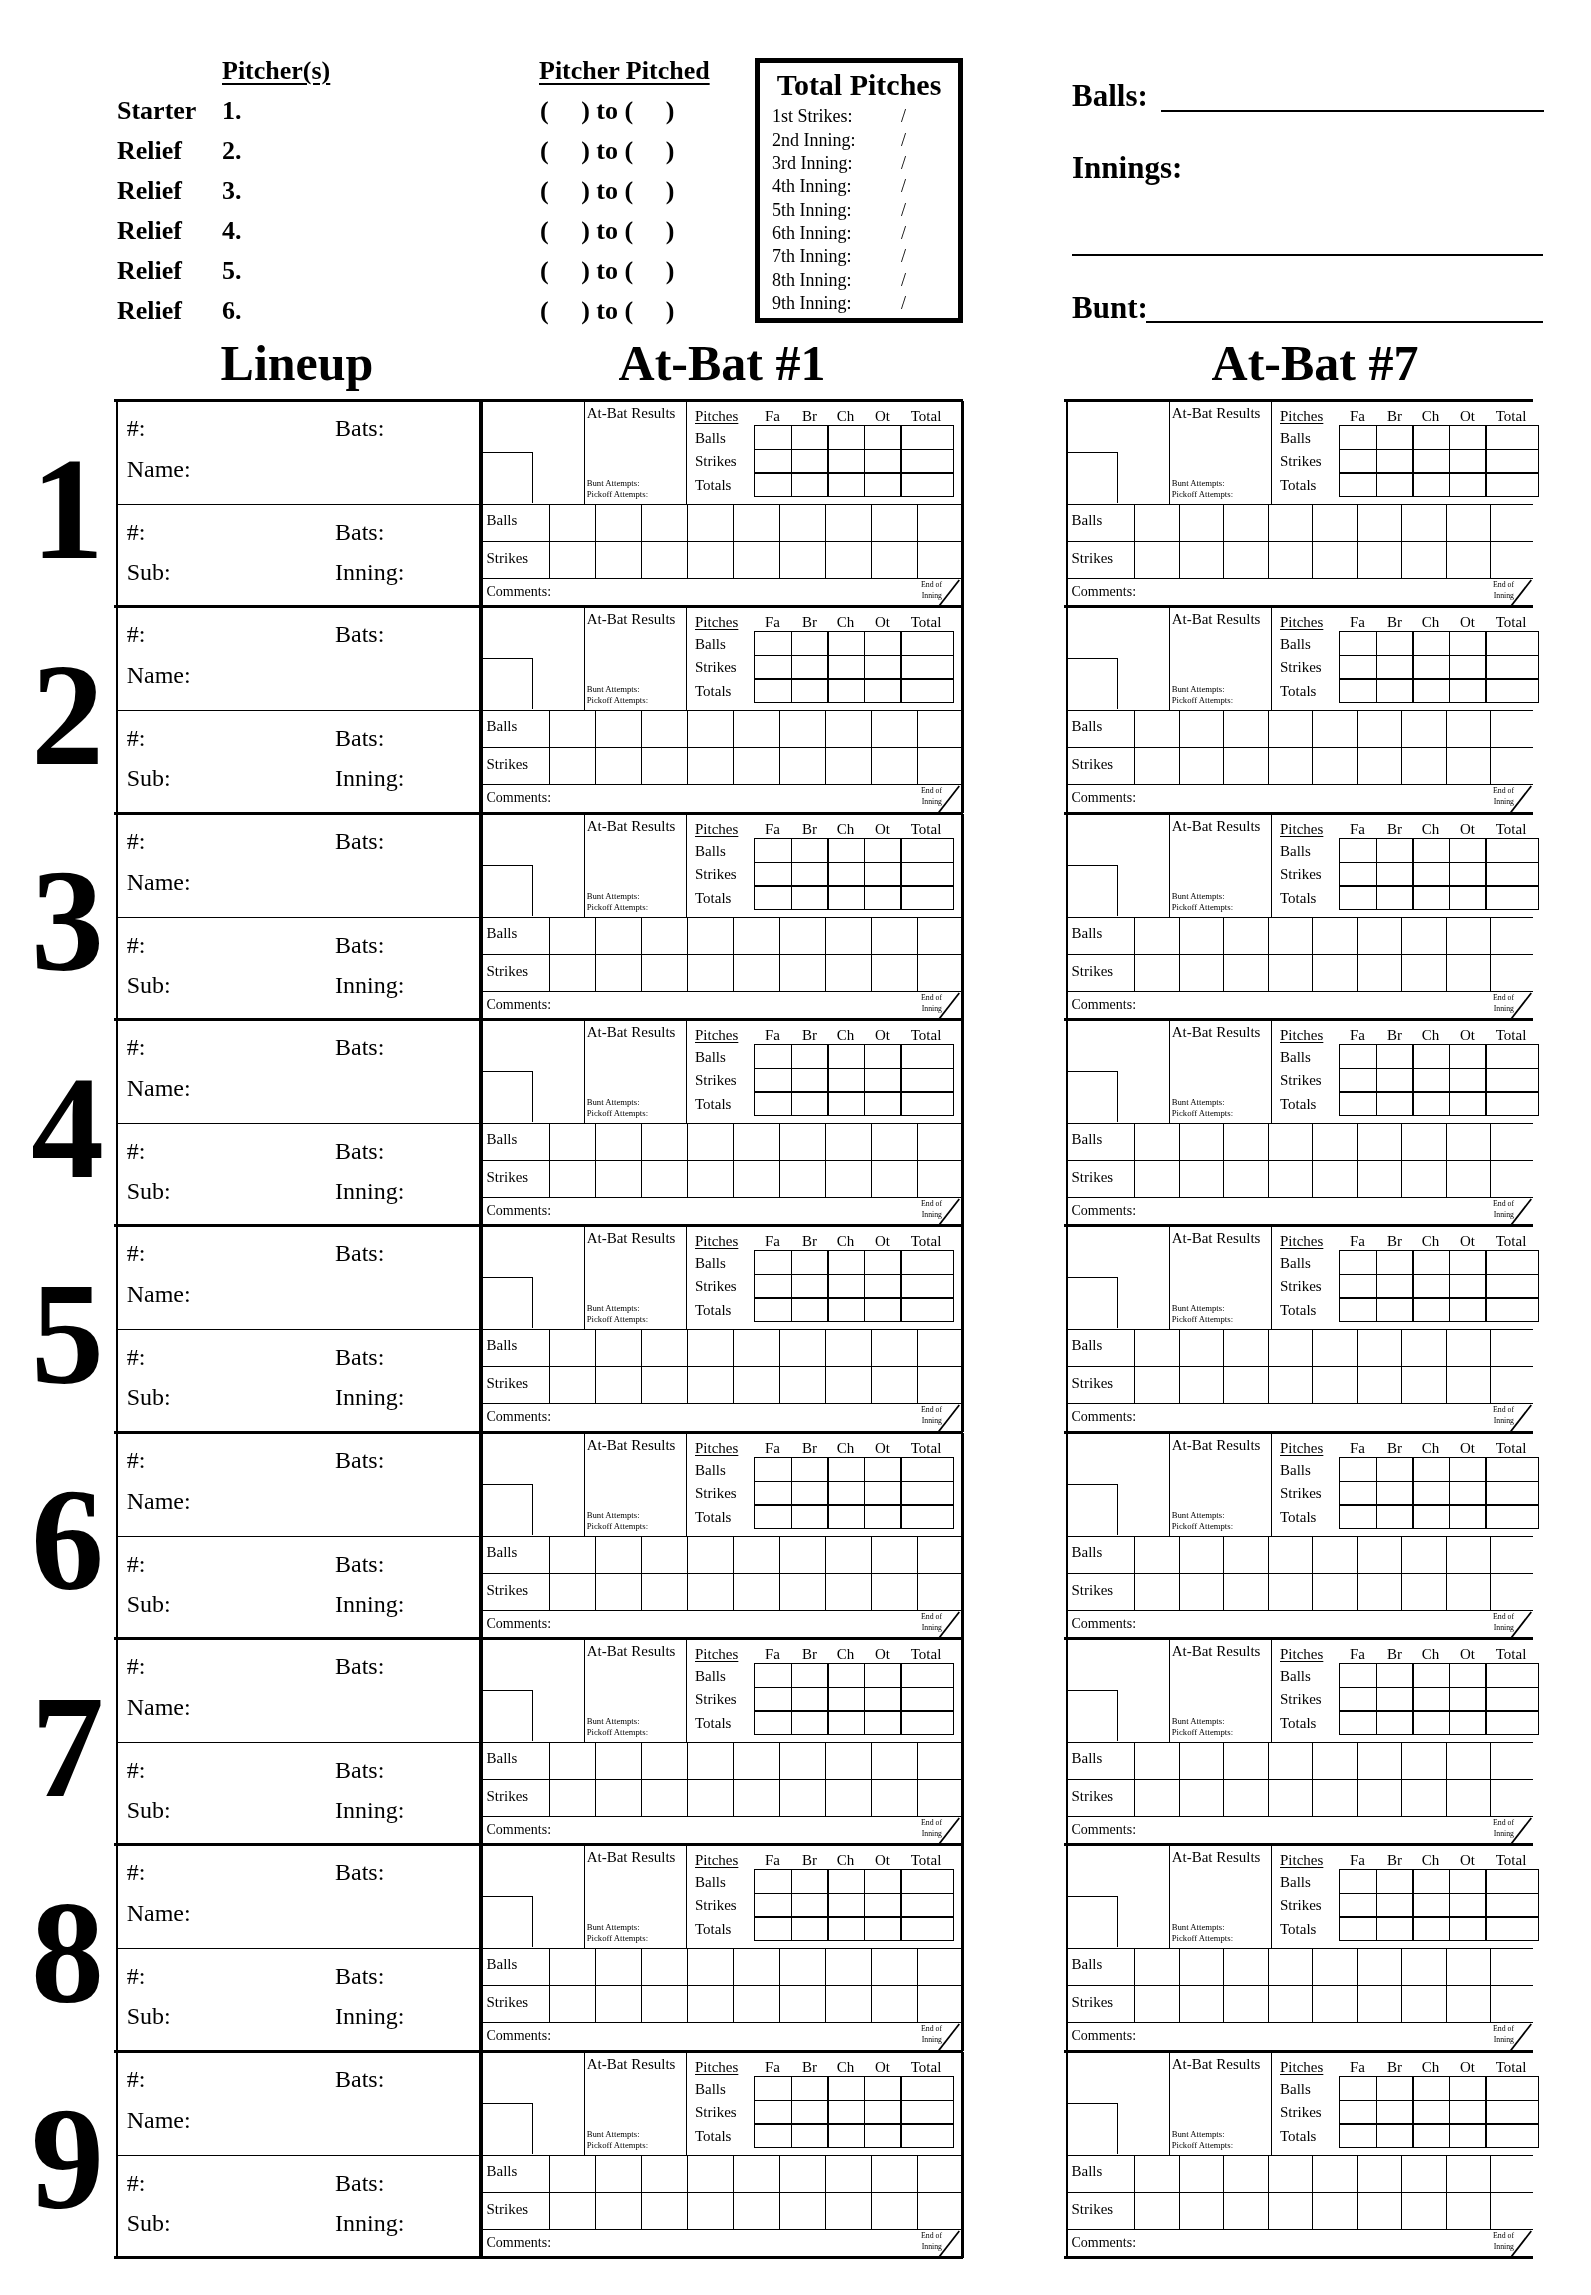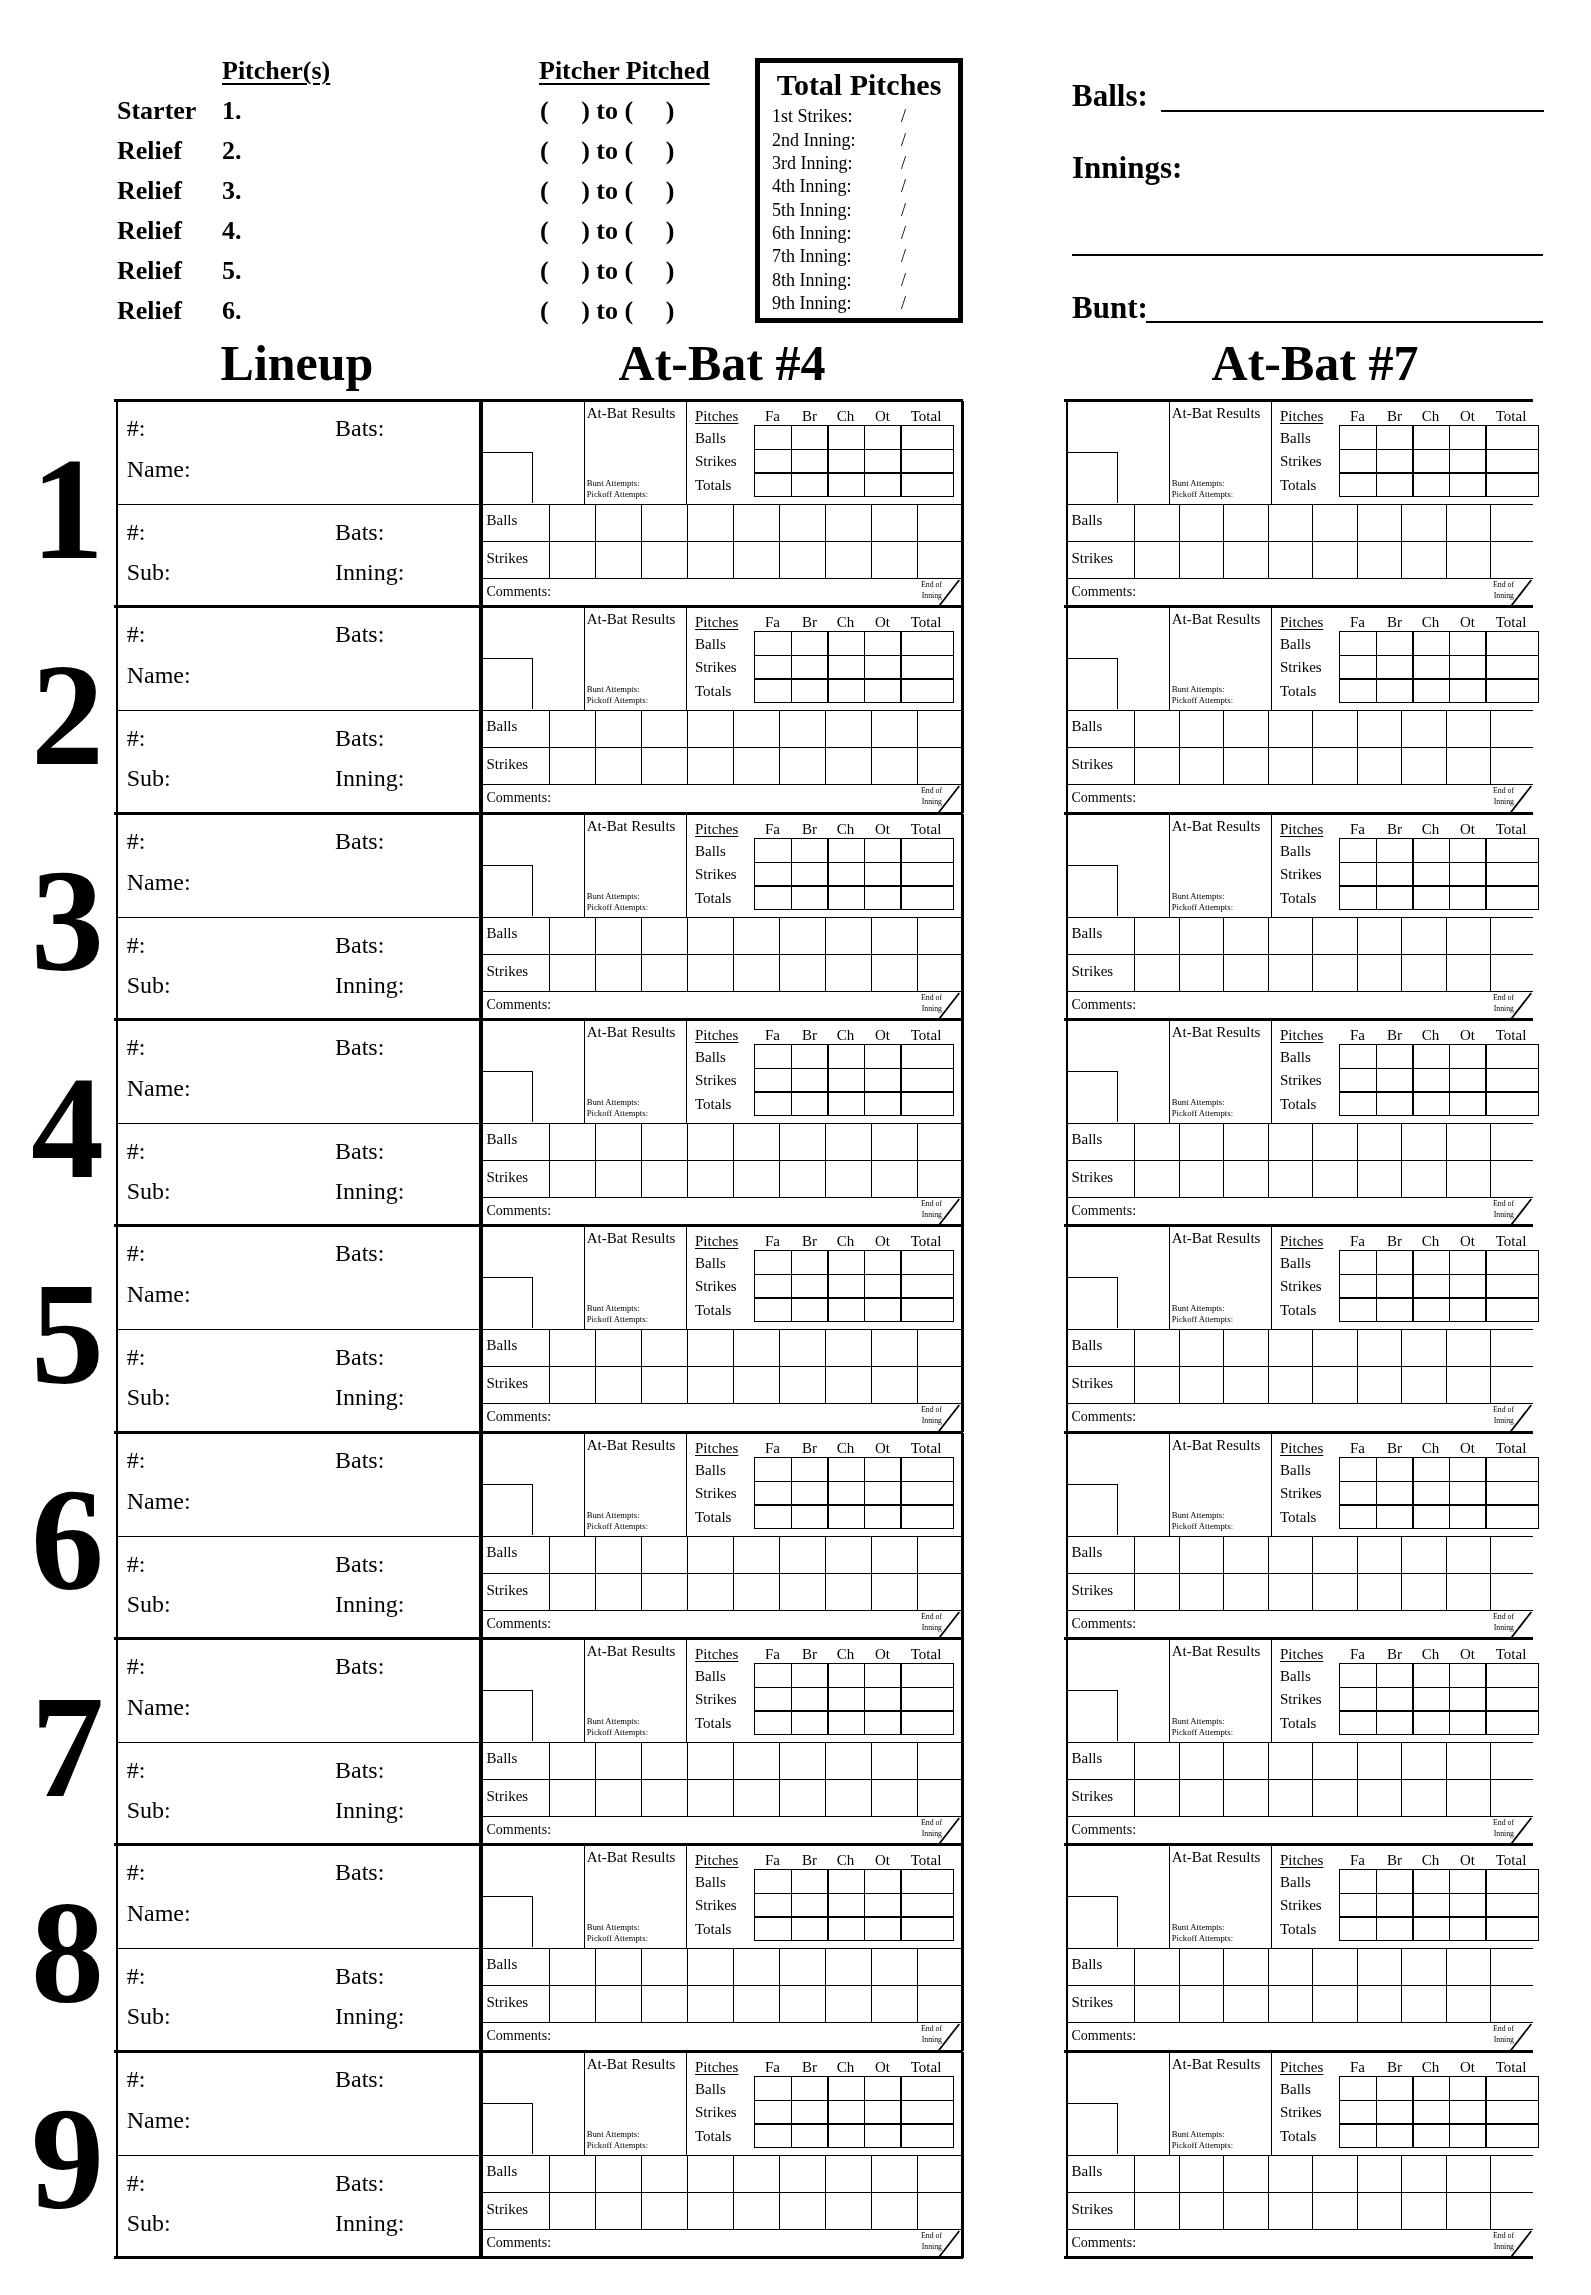--- a/index.html
+++ b/index.html
@@ -87,21 +87,21 @@
 </div>
 
 <div class="abs hb" style="left:1072px;top:78px;font-size:31px;">Balls:</div>
 <div class="fill-line" style="left:1161px;top:110px;width:383px;"></div>
 <div class="abs hb" style="left:1072px;top:150px;font-size:31px;">Innings:</div>
 <div class="fill-line" style="left:1072px;top:254px;width:471px;"></div>
 <div class="abs hb" style="left:1072px;top:290px;font-size:31px;">Bunt:</div>
 <div class="fill-line" style="left:1146px;top:321px;width:397px;"></div>
 
 <div class="abs title" style="left:297px;top:334px;">Lineup</div>
-<div class="abs title" style="left:722px;top:334px;">At-Bat #4</div>
+<div class="abs title" style="left:722px;top:334px;">At-Bat #1</div>
 <div class="abs title" style="left:1315px;top:334px;">At-Bat #7</div>
 
 <div id="grid">
     <div class="bignum" style="top:436px;">1</div>
     <div class="lineup-box" style="top:401px;">
          <div class="half top">
            <span class="lbl" style="left:8.7px;top:14px;">#:</span>
            <span class="lbl" style="left:217px;top:14px;">Bats:</span>
            <span class="lbl" style="left:8.7px;top:55px;">Name:</span>
            <div class="abs" style="left:87px;top:48px;width:261px;height:35px;"></div>

